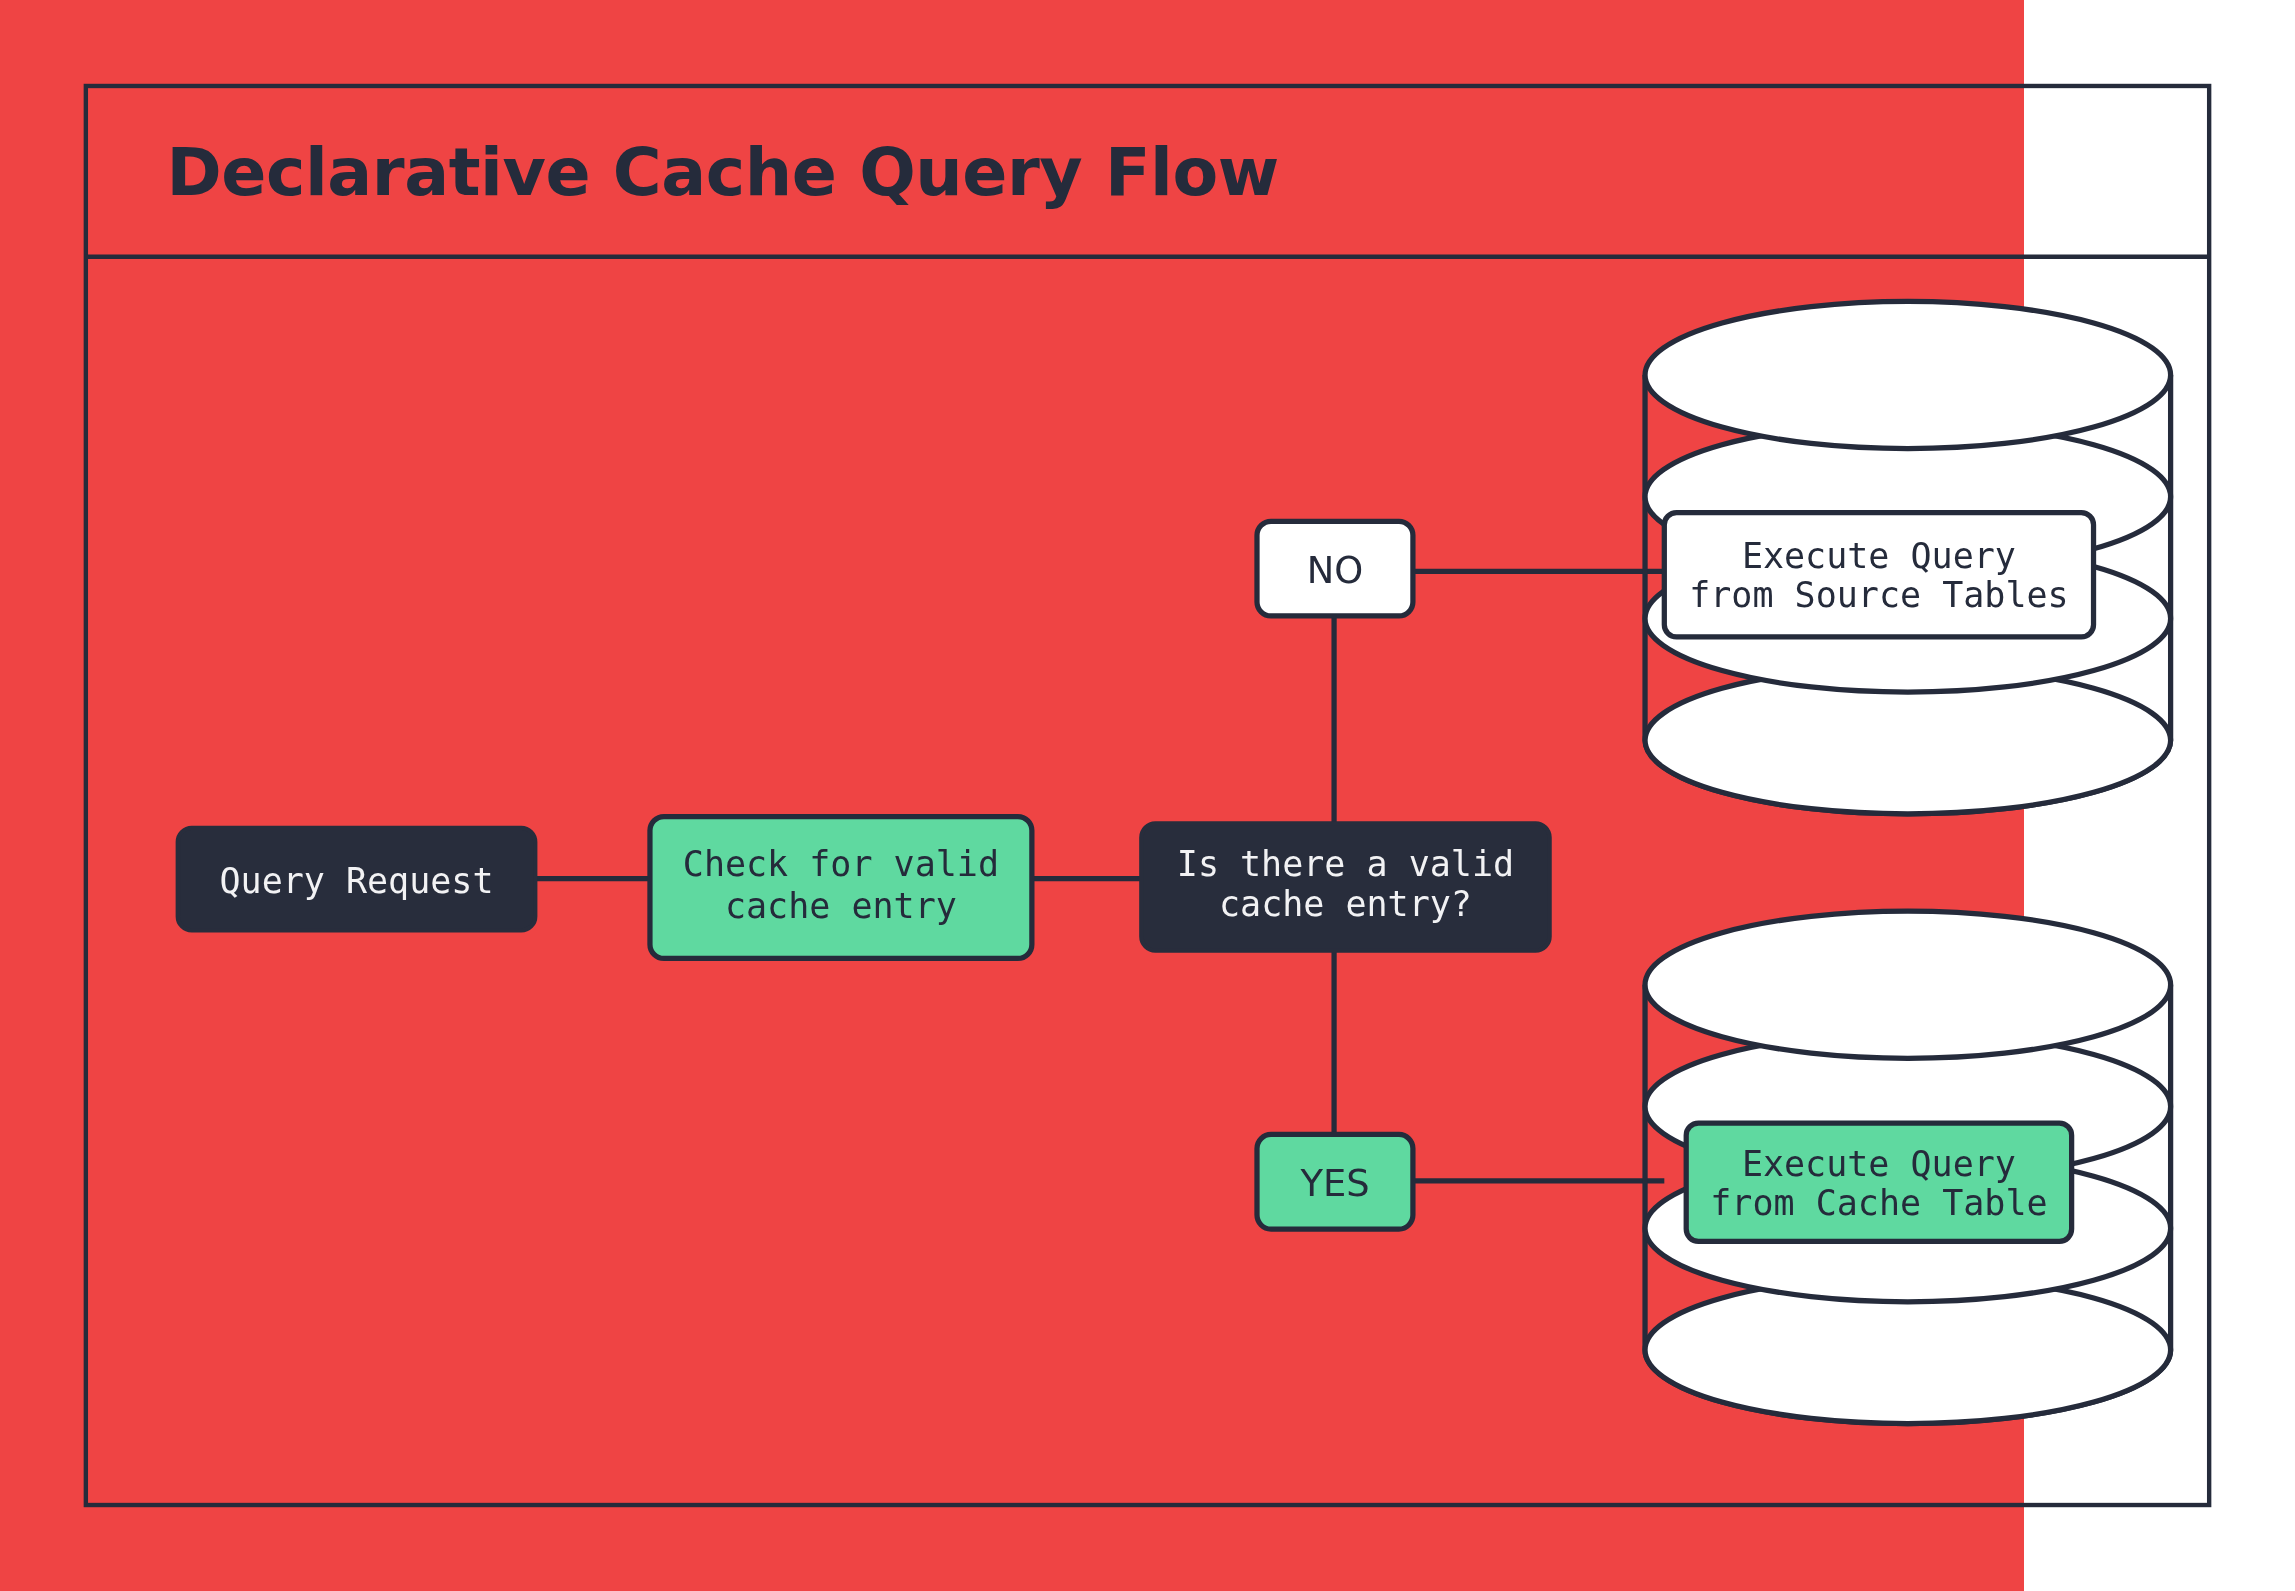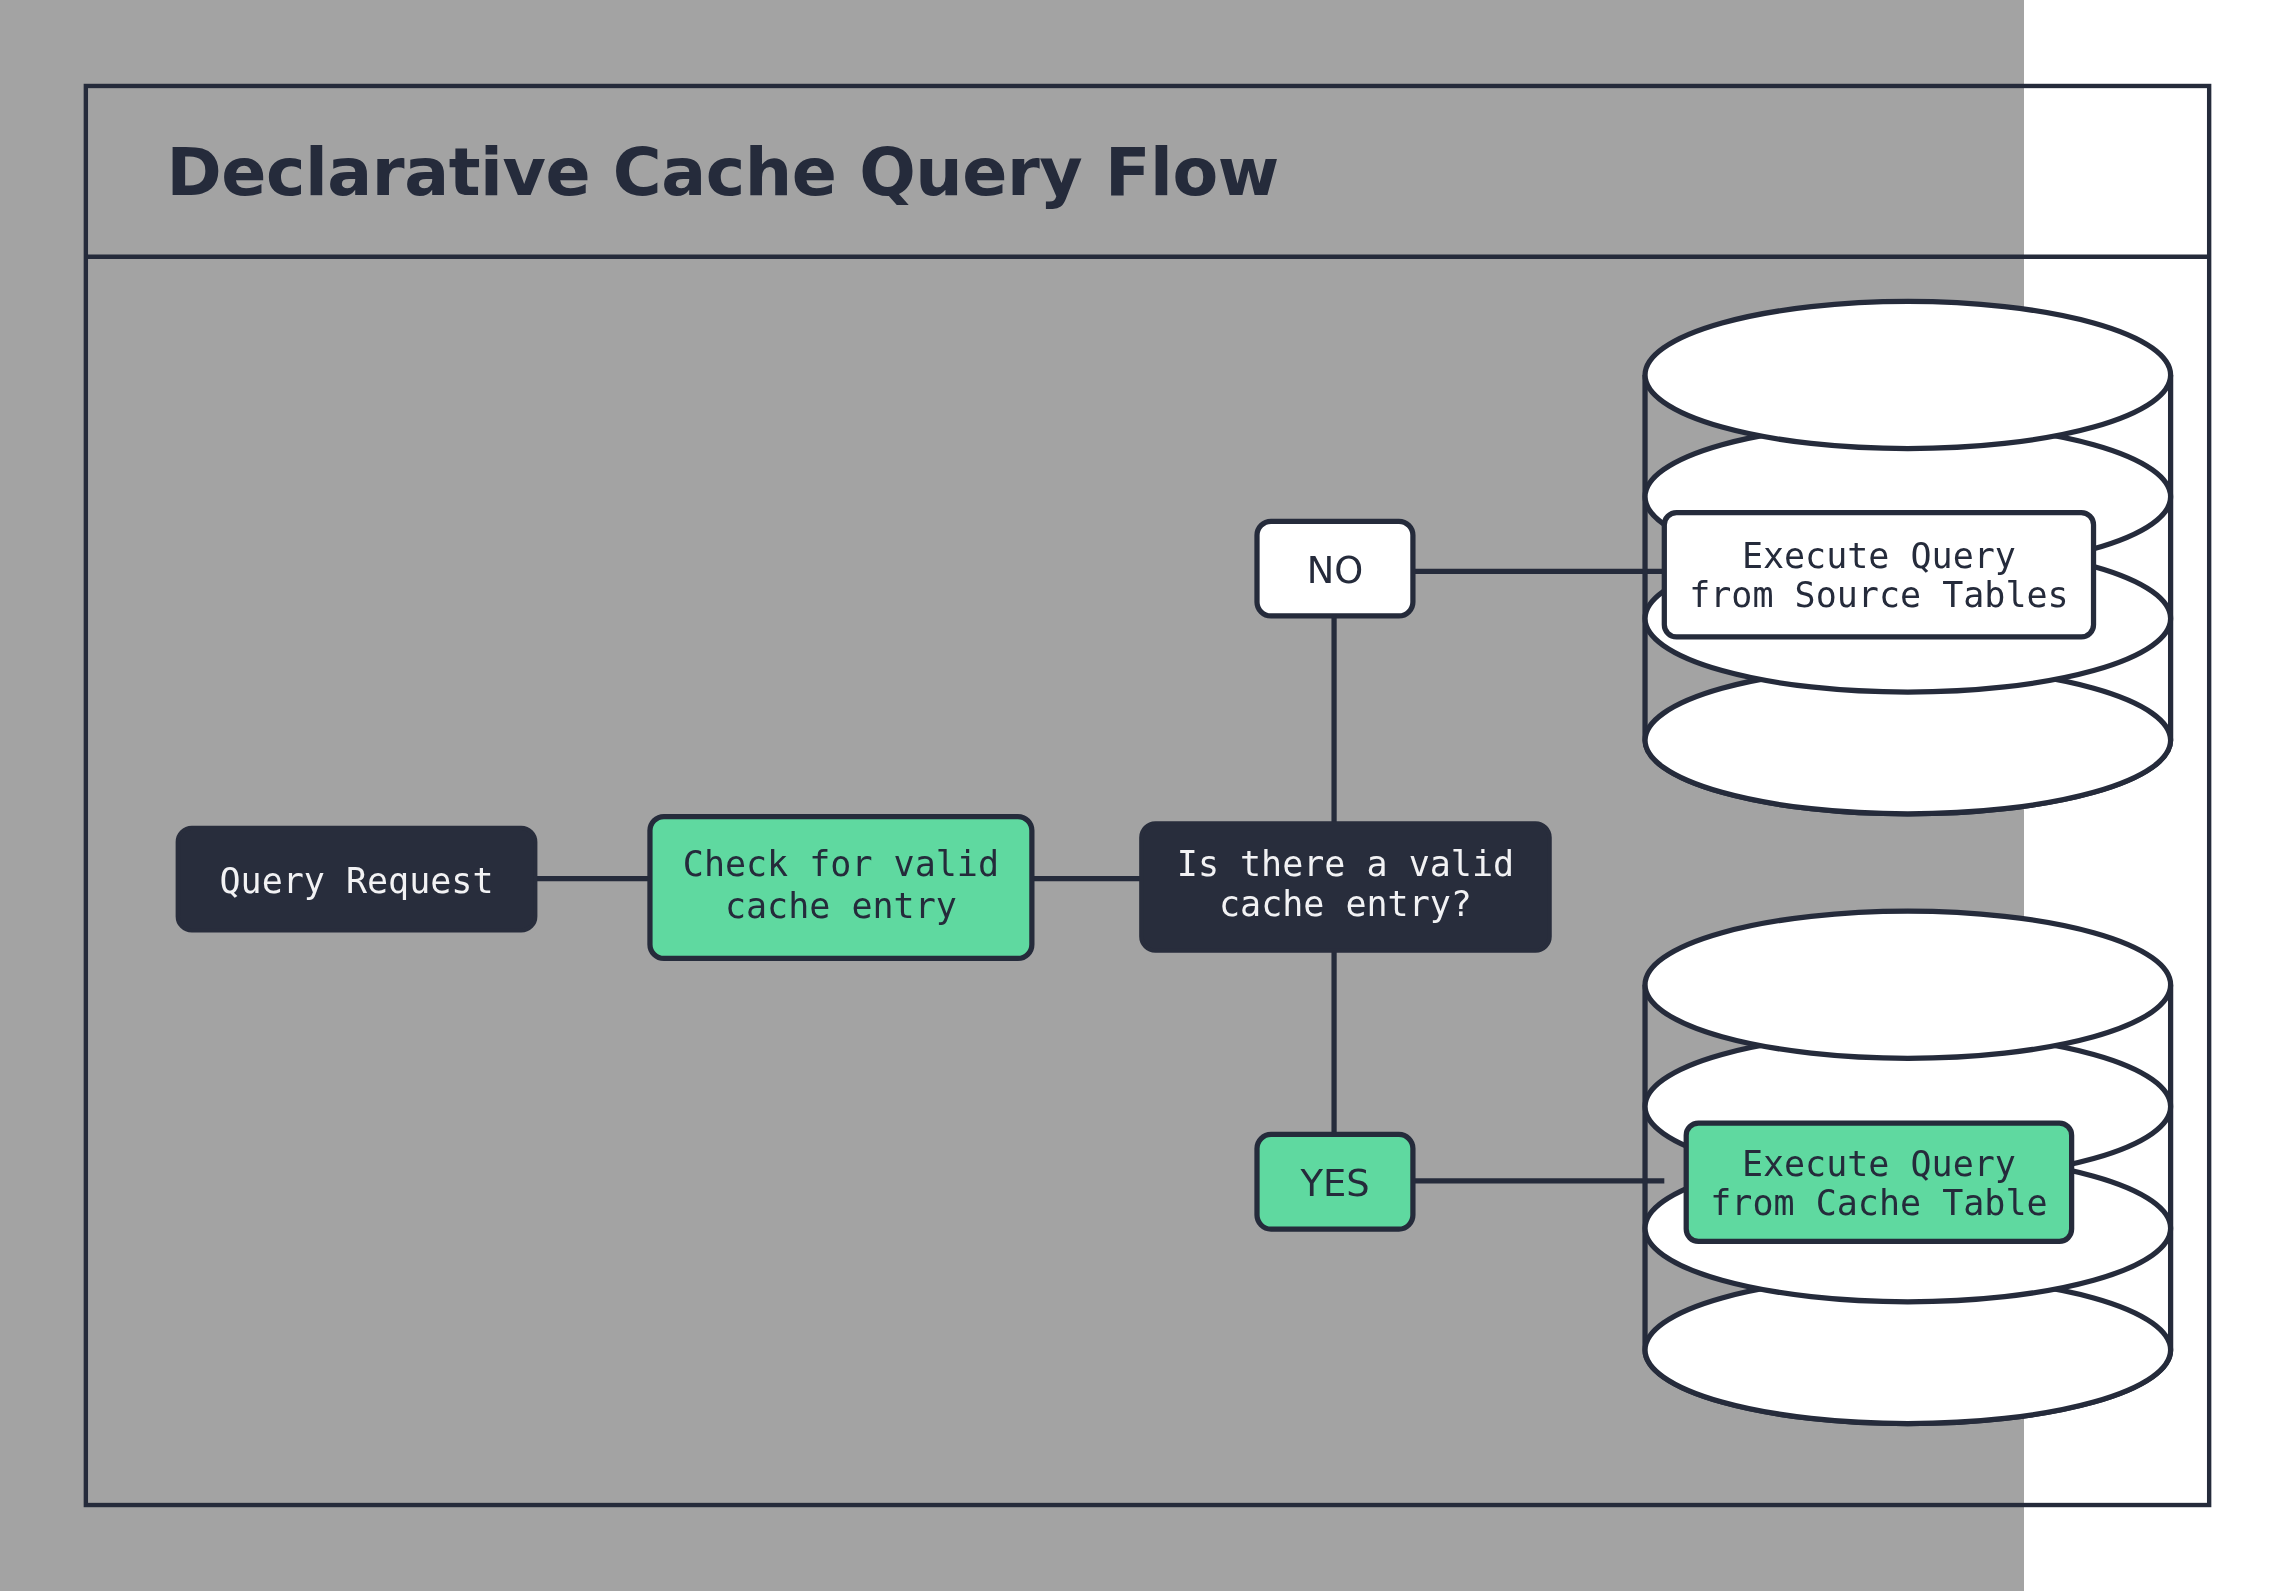--- a/index.html
+++ b/index.html
@@ -10,21 +10,21 @@
   body {
     width: 2295px;
     height: 1591px;
     font-family: "Liberation Sans", sans-serif;
     overflow: hidden;
   }
   #stage {
     position: relative;
     width: 2024px;
     height: 1591px;
-    background: #a3a3a3;
+    background: #ef4444;
     text-align: center;
   }
   svg#diagram {
     display: block;
     width: 2295px;
     height: 1591px;
   }
   .frame-rect {
     fill: none;
     stroke: #252B3B;

